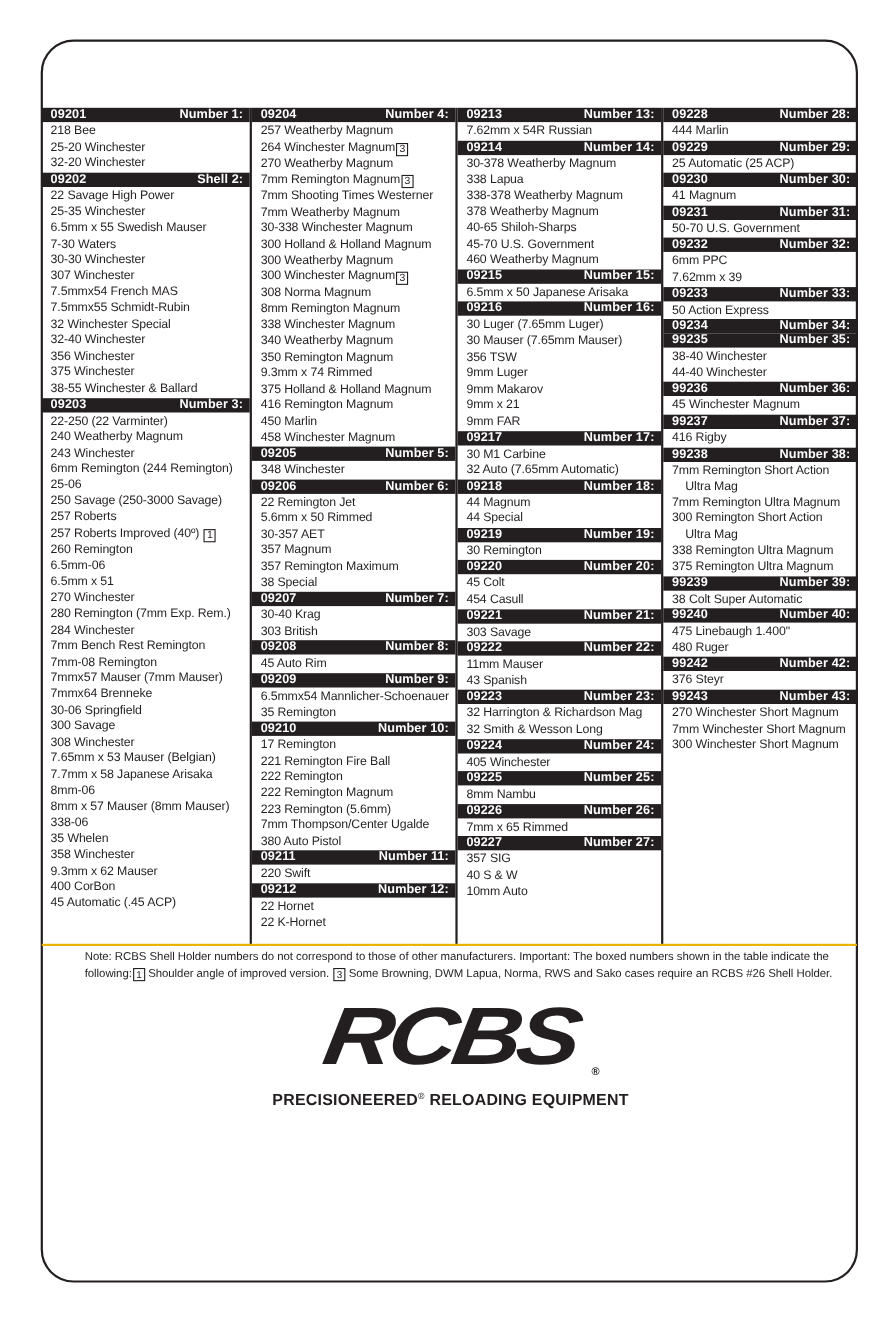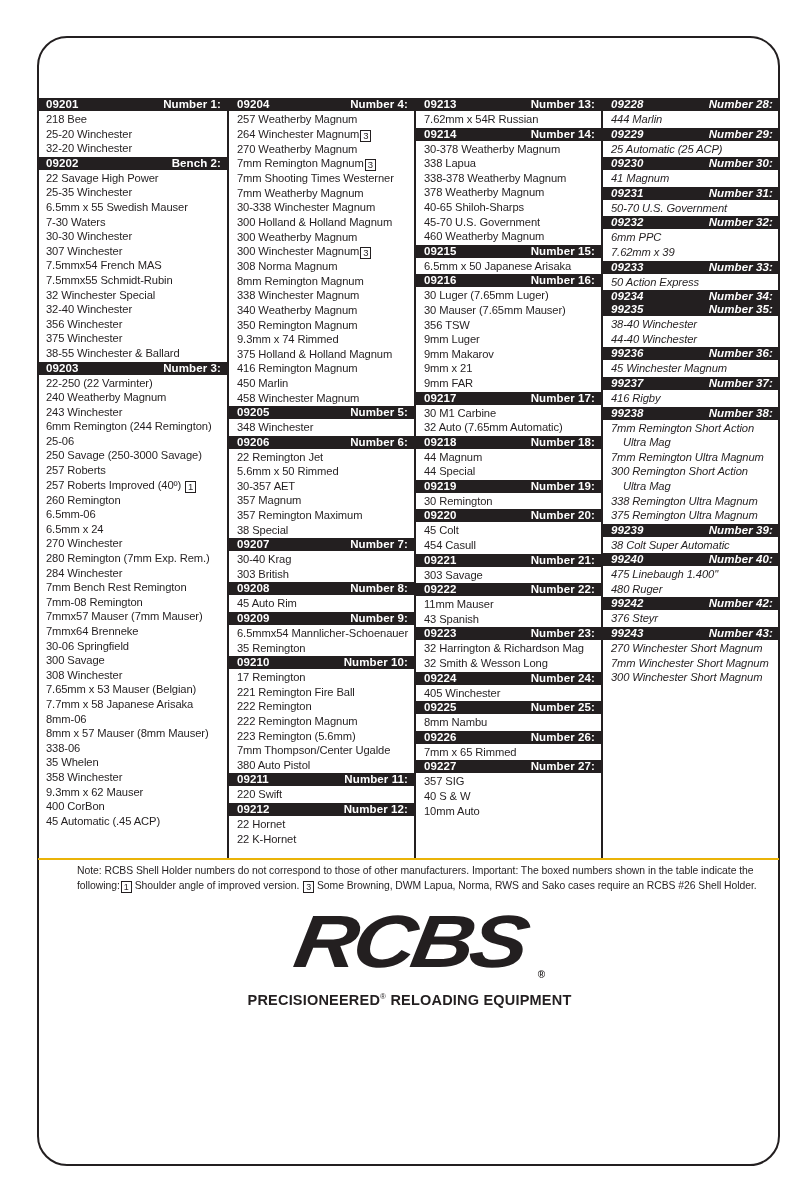--- a/index.html
+++ b/index.html
@@ -14,21 +14,21 @@
     }
     .table {
       position: absolute; left: 38px; top: 98px; width: 741px; height: 760px;
       border-bottom: 2px solid #eab308;
       display: flex;
     }
     .col {
       position: relative; height: 100%; box-sizing: border-box;
       border-right: 2px solid #231f20;
     }
-    .col:last-child { border-right: none; font-style: italic; }
+    .col:last-child { border-right: none; }
     .col.c1 { width: 191px; }
     .col.c2 { width: 187px; }
     .col.c3 { width: 187px; }
     .col.c4 { width: 176px; }
     .group { }
     .bar {
       background: #231f20; color: #ffffff;
       height: 13px; line-height: 13px;
       font-size: 11.5px; font-weight: bold;
       display: flex; justify-content: space-between;
@@ -88,21 +88,21 @@
         </div>
         <div class="items">
           <div class="item"><span>218 Bee</span></div>
           <div class="item"><span>25-20 Winchester</span></div>
           <div class="item"><span>32-20 Winchester</span></div>
         </div>
       </div>
       <div class="group">
         <div class="bar">
           <span class="num">09202</span>
-          <span class="label">Bench 2:</span>
+          <span class="label">Shell 2:</span>
         </div>
         <div class="items">
           <div class="item"><span>22 Savage High Power</span></div>
           <div class="item"><span>25-35 Winchester</span></div>
           <div class="item"><span>6.5mm x 55 Swedish Mauser</span></div>
           <div class="item"><span>7-30 Waters</span></div>
           <div class="item"><span>30-30 Winchester</span></div>
           <div class="item"><span>307 Winchester</span></div>
           <div class="item"><span>7.5mmx54 French MAS</span></div>
           <div class="item"><span>7.5mmx55 Schmidt-Rubin</span></div>
@@ -122,21 +122,21 @@
           <div class="item"><span>22-250 (22 Varminter)</span></div>
           <div class="item"><span>240 Weatherby Magnum</span></div>
           <div class="item"><span>243 Winchester</span></div>
           <div class="item"><span>6mm Remington (244 Remington)</span></div>
           <div class="item"><span>25-06</span></div>
           <div class="item"><span>250 Savage (250-3000 Savage)</span></div>
           <div class="item"><span>257 Roberts</span></div>
           <div class="item"><span>257 Roberts Improved (40º) </span><span class="box">1</span></div>
           <div class="item"><span>260 Remington</span></div>
           <div class="item"><span>6.5mm-06</span></div>
-          <div class="item"><span>6.5mm x 24</span></div>
+          <div class="item"><span>6.5mm x 51</span></div>
           <div class="item"><span>270 Winchester</span></div>
           <div class="item"><span>280 Remington (7mm Exp. Rem.)</span></div>
           <div class="item"><span>284 Winchester</span></div>
           <div class="item"><span>7mm Bench Rest Remington</span></div>
           <div class="item"><span>7mm-08 Remington</span></div>
           <div class="item"><span>7mmx57 Mauser (7mm Mauser)</span></div>
           <div class="item"><span>7mmx64 Brenneke</span></div>
           <div class="item"><span>30-06 Springfield</span></div>
           <div class="item"><span>300 Savage</span></div>
           <div class="item"><span>308 Winchester</span></div>

